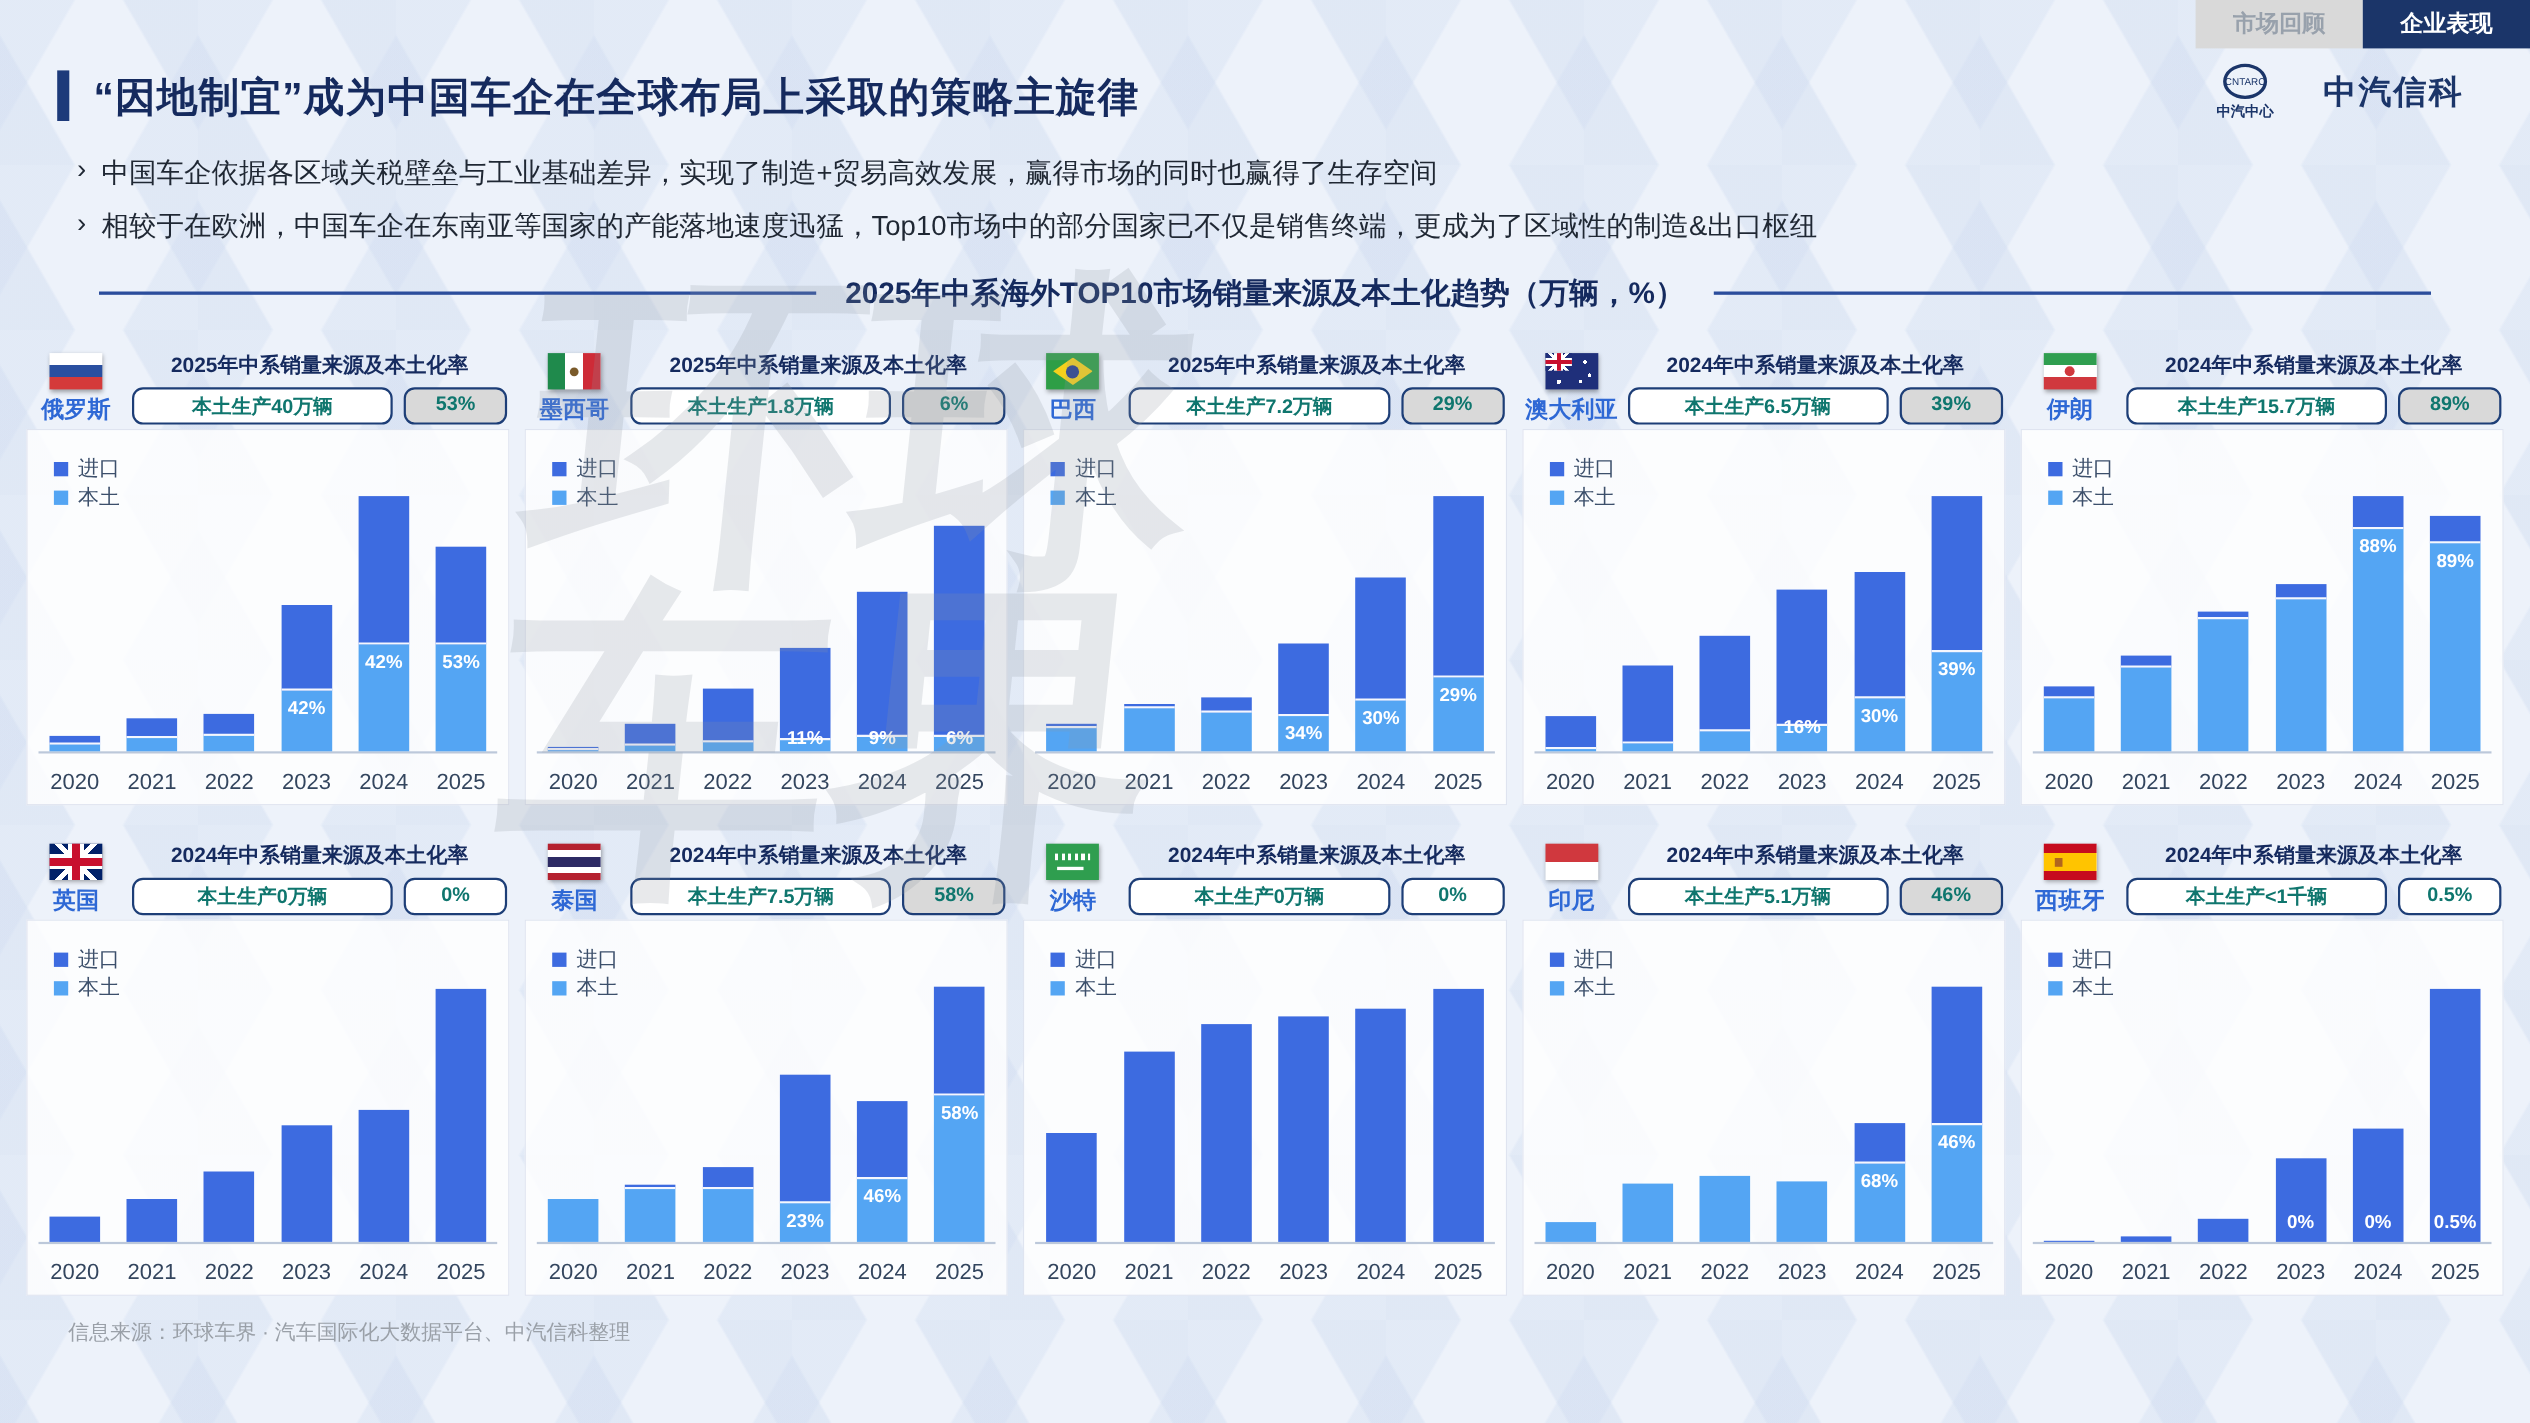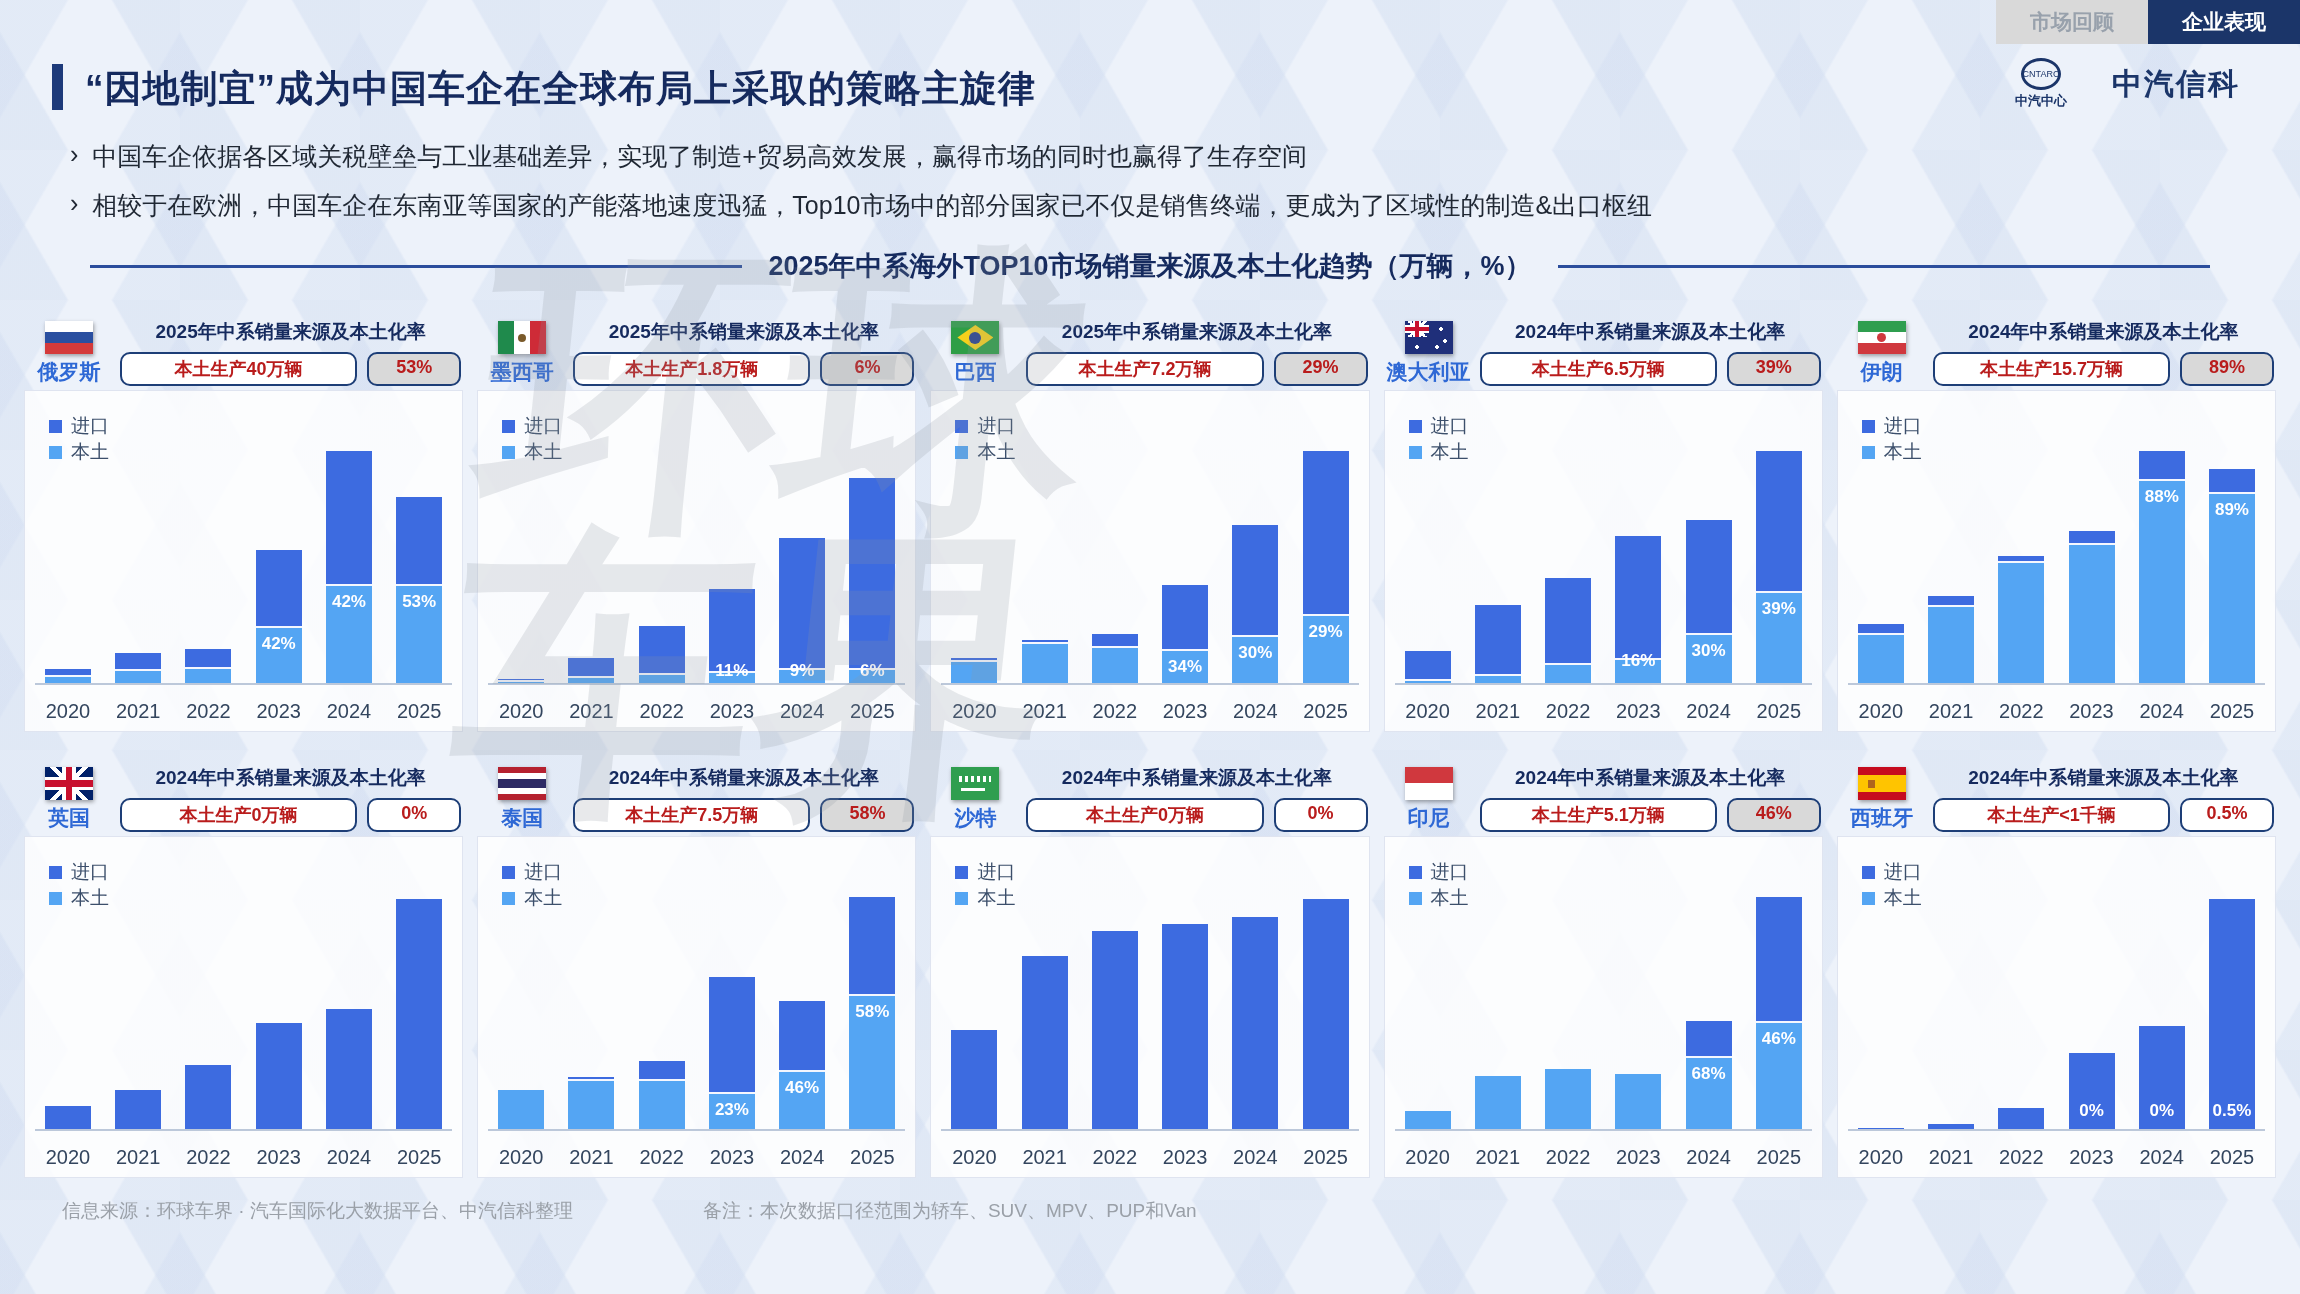--- a/index.html
+++ b/index.html
@@ -36,21 +36,21 @@
   
   .charts{display:grid;grid-template-columns:repeat(5,1fr);column-gap:14px;row-gap:14px;margin:16px 24px 0 24px;position:relative;z-index:2;}
   .chart-cell{display:flex;flex-direction:column;}
   .chart-head{display:flex;align-items:flex-end;gap:8px;height:86px;padding:0 2px 4px 2px;}
   .flag-col{width:86px;display:flex;flex-direction:column;align-items:center;justify-content:flex-end;gap:4px;}
   .flag{width:48px;height:33px;box-shadow:1px 2px 4px rgba(0,0,0,0.35);position:relative;flex:none;}
   .country{font-size:21px;font-weight:bold;color:#2e68d5;white-space:nowrap;}
   .head-right{flex:1;display:flex;flex-direction:column;gap:7px;min-width:0;}
   .head-title{font-size:19px;font-weight:bold;color:#152a5e;text-align:center;white-space:nowrap;}
   .head-boxes{display:flex;gap:10px;}
-  .hbox{border:2.5px solid #1d3e77;border-radius:10px;font-size:18px;font-weight:bold;color:#b91c1c;
+  .hbox{border:2.5px solid #1d3e77;border-radius:10px;font-size:18px;font-weight:bold;color:#0f766e;
     text-align:center;padding:3px 6px;background:#fff;white-space:nowrap;}
   .hbox.prod{flex:1;}
   .hbox.rate{width:78px;flex:none;}
   .hbox.gray{background:#d9d9d9;}
   
   .panel{position:relative;height:340px;background:rgba(255,255,255,0.82);border:1px solid #dfe4f0;}
   .legend{position:absolute;top:22px;left:24px;display:flex;flex-direction:column;gap:0;z-index:3;}
   .legend-item{display:flex;align-items:center;gap:9px;font-size:19px;color:#3c4f6b;}
   .swatch{width:13px;height:13px;flex:none;}
   .swatch.imp{background:#3d6be0;}
@@ -882,18 +882,17 @@
             <div class="year">2023</div>
             <div class="year">2024</div>
             <div class="year">2025</div>
           </div>
         </div>
       </div>
     </div>
 
   <div class="footer">
     <span>信息来源：环球车界 · 汽车国际化大数据平台、中汽信科整理</span>
-    <span>备注：本次数据口径范围为轿车、SUV、MPV、PUP和Van</span>
   </div>
 
   <div class="watermark">环球
 车界</div>
 </div>
 
 </body></html>

